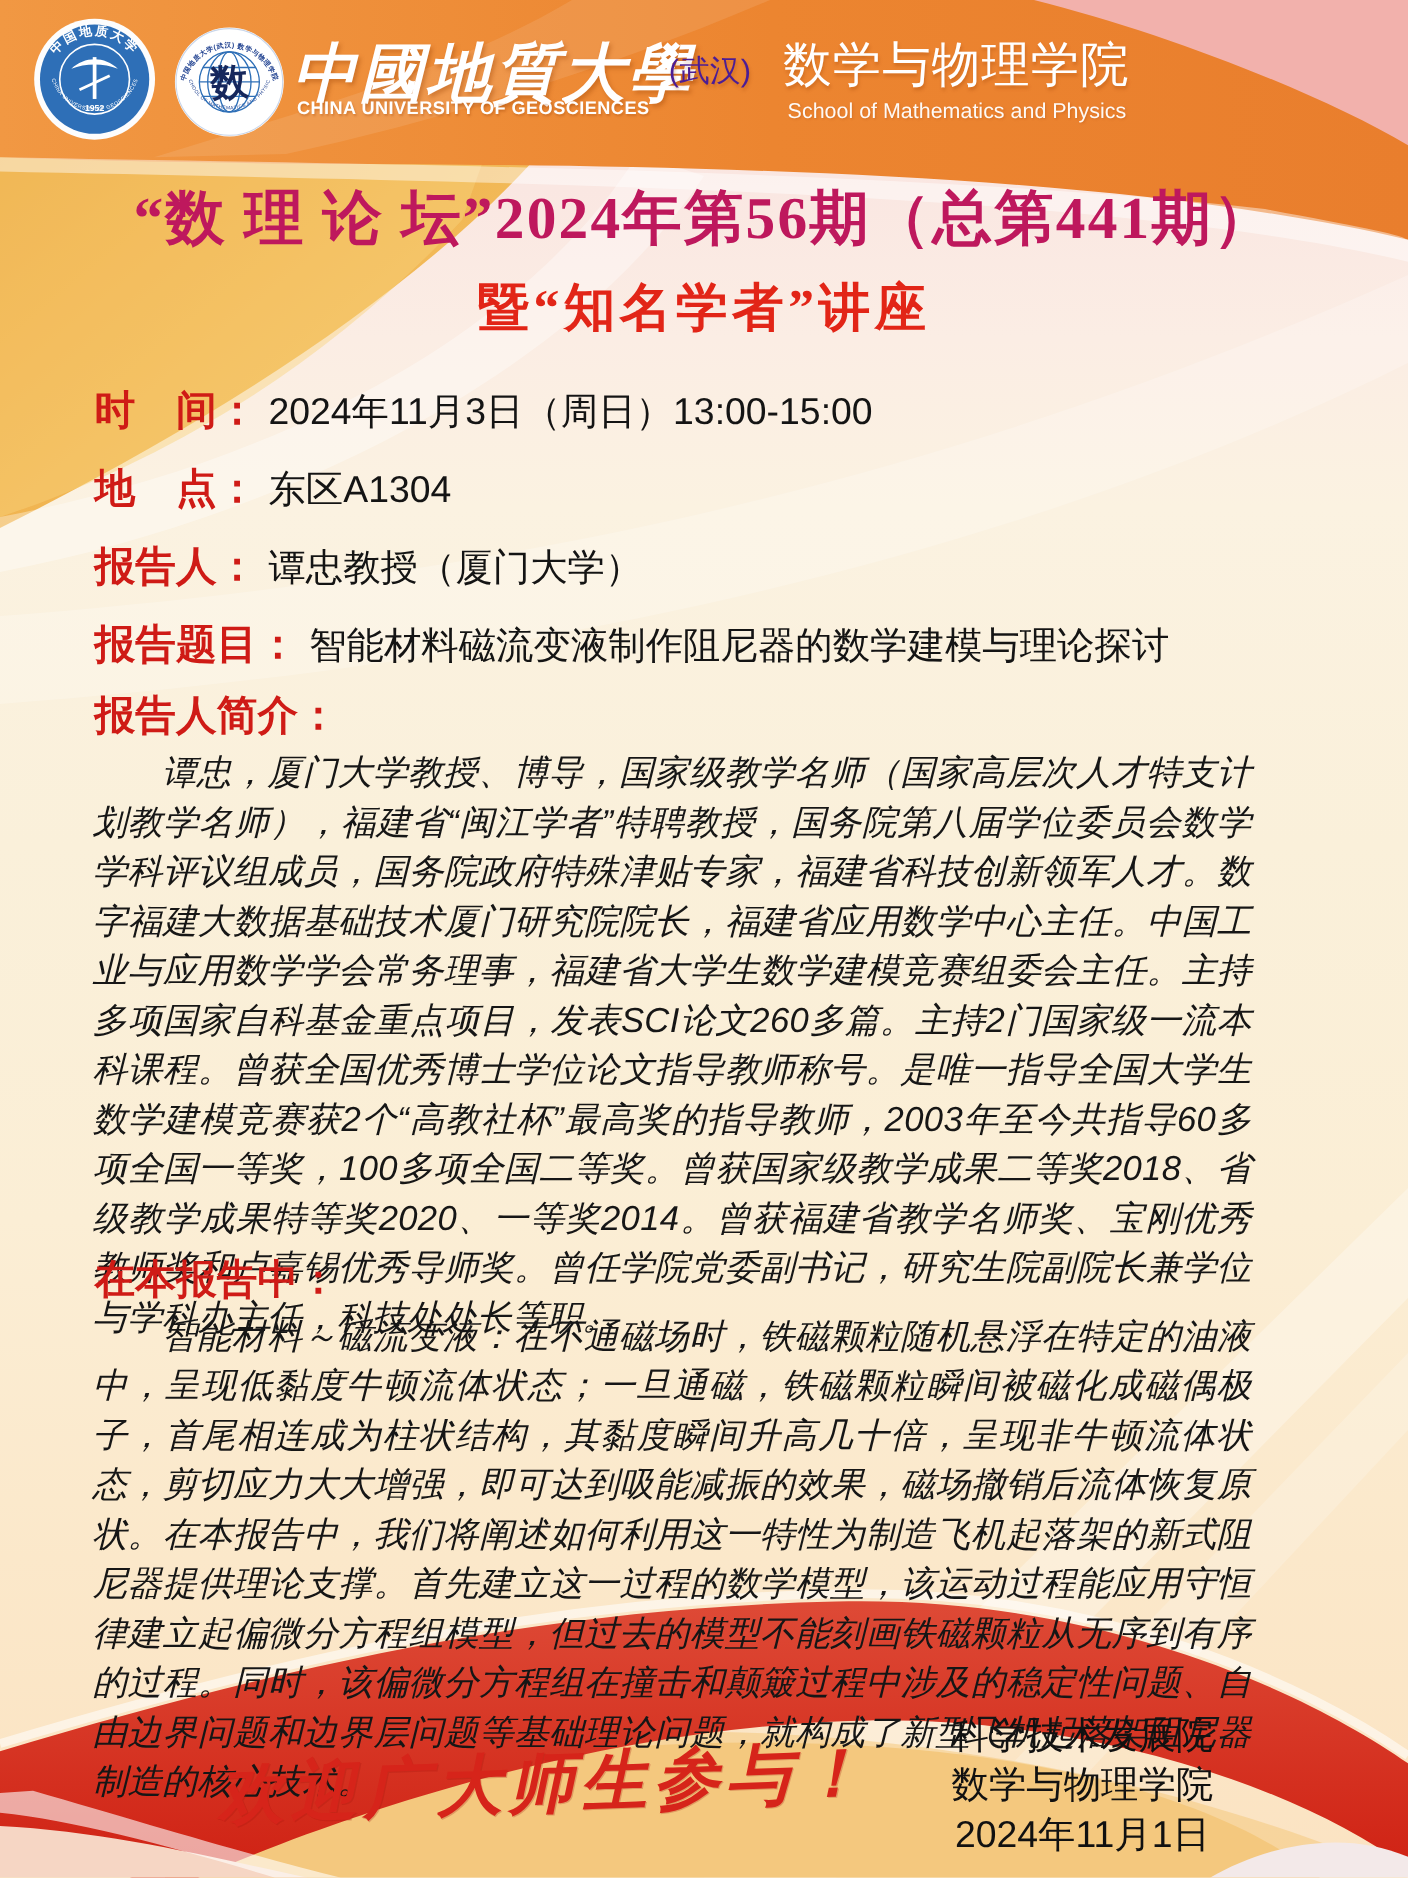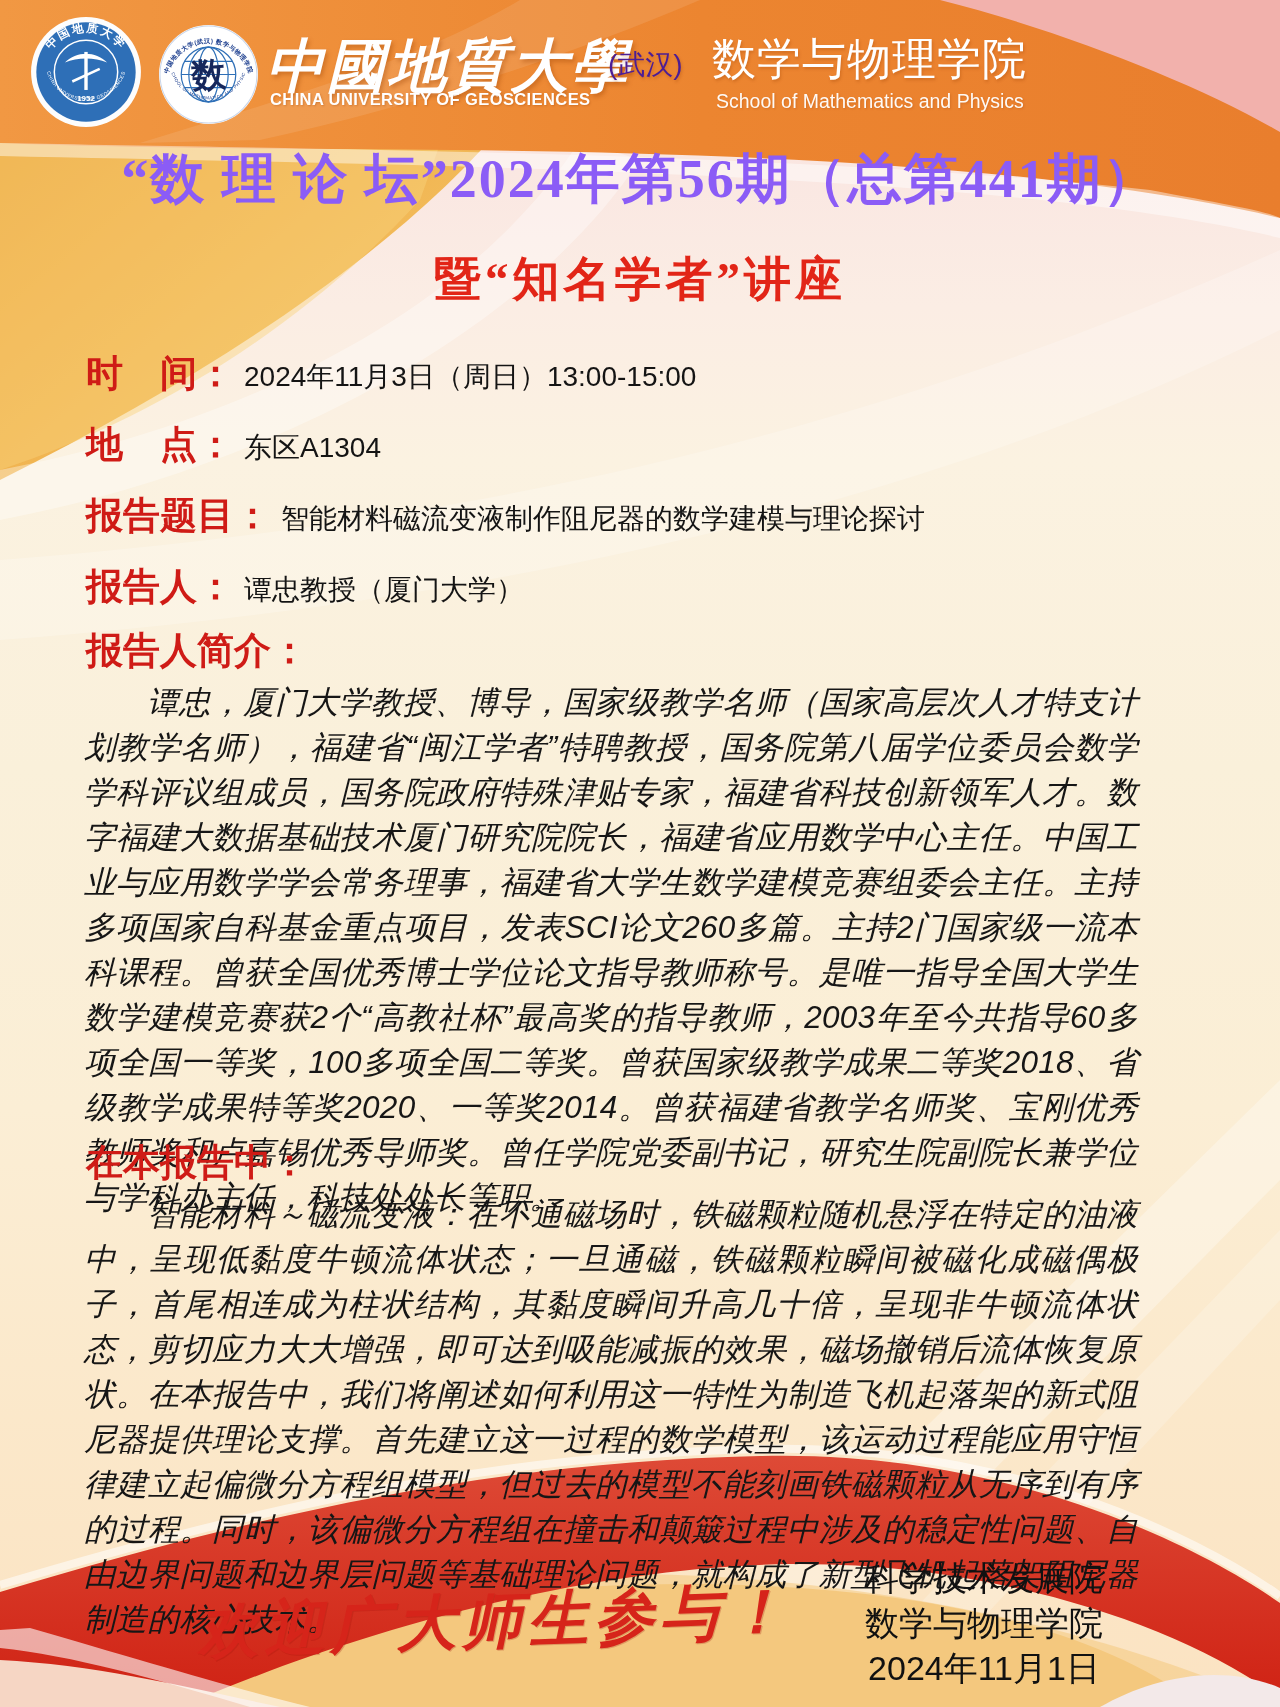--- a/index.html
+++ b/index.html
@@ -36,40 +36,40 @@
     left:712px;top:30px;font-size:44px;color:#ffffff;font-weight:500;
     letter-spacing:1px;white-space:nowrap;text-shadow:1px 2px 3px rgba(150,60,0,.3);
   }
   .school-en{
     left:716px;top:90px;font-size:19.5px;color:rgba(255,255,255,.96);
     font-weight:500;white-space:nowrap;text-shadow:1px 1px 2px rgba(150,60,0,.25);
   }
 
   
   .title1{
-    left:0;right:0;top:143px;text-align:center;
-    font-family:"Liberation Serif","DejaVu Serif",serif;
-    font-weight:bold;font-size:54px;color:#8b5cf6;letter-spacing:2px;
+    left:0;right:0;top:162px;text-align:center;
+    font-family:"Liberation Serif","DejaVu Serif",serif;
+    font-weight:bold;font-size:54px;color:#be185d;letter-spacing:2px;
     white-space:nowrap;
   }
   .title2{
     left:0;right:0;top:248px;text-align:center;
     font-family:"Liberation Serif","DejaVu Serif",serif;
     font-weight:bold;font-size:47px;color:#e22517;letter-spacing:4px;
     white-space:nowrap;
   }
 
   
   .info{left:86px;top:352px;right:70px;}
   .info-row{margin-bottom:20px;line-height:44px;white-space:nowrap;}
   .info-label{
     font-family:"Liberation Serif","DejaVu Serif",serif;
     font-weight:bold;font-size:37px;color:#cf1b16;
   }
-  .info-value{font-size:28px;color:#141414;margin-left:10px;}
+  .info-value{font-size:34px;color:#141414;margin-left:10px;}
 
   
   .sec-heading{
     font-family:"Liberation Serif","DejaVu Serif",serif;
     font-weight:bold;font-size:37px;color:#cf1b16;white-space:nowrap;
   }
   .bio-heading{left:86px;top:626px;}
   .talk-heading{left:86px;top:1138px;}
   .para{
     left:84px;width:1054px;
@@ -218,24 +218,24 @@
   <div class="abs title2">暨“知名学者”讲座</div>
 
   <div class="abs info">
     <div class="info-row">
       <span class="info-label">时　间：</span><span class="info-value">2024年11月3日（周日）13:00-15:00</span>
     </div>
     <div class="info-row">
       <span class="info-label">地　点：</span><span class="info-value">东区A1304</span>
     </div>
     <div class="info-row">
+      <span class="info-label">报告人：</span><span class="info-value">谭忠教授（厦门大学）</span>
+    </div>
+    <div class="info-row">
       <span class="info-label">报告题目：</span><span class="info-value">智能材料磁流变液制作阻尼器的数学建模与理论探讨</span>
-    </div>
-    <div class="info-row">
-      <span class="info-label">报告人：</span><span class="info-value">谭忠教授（厦门大学）</span>
     </div>
   </div>
 
   <div class="abs sec-heading bio-heading">报告人简介：</div>
   <p class="abs para bio-text">谭忠，厦门大学教授、博导，国家级教学名师（国家高层次人才特支计划教学名师），福建省“闽江学者”特聘教授，国务院第八届学位委员会数学学科评议组成员，国务院政府特殊津贴专家，福建省科技创新领军人才。数字福建大数据基础技术厦门研究院院长，福建省应用数学中心主任。中国工业与应用数学学会常务理事，福建省大学生数学建模竞赛组委会主任。主持多项国家自科基金重点项目，发表SCI论文260多篇。主持2门国家级一流本科课程。曾获全国优秀博士学位论文指导教师称号。是唯一指导全国大学生数学建模竞赛获2个“高教社杯”最高奖的指导教师，2003年至今共指导60多项全国一等奖，100多项全国二等奖。曾获国家级教学成果二等奖2018、省级教学成果特等奖2020、一等奖2014。曾获福建省教学名师奖、宝刚优秀教师奖和卢嘉锡优秀导师奖。曾任学院党委副书记，研究生院副院长兼学位与学科办主任，科技处处长等职。</p>
 
   <div class="abs sec-heading talk-heading">在本报告中：</div>
   <p class="abs para talk-text">智能材料～磁流变液：在不通磁场时，铁磁颗粒随机悬浮在特定的油液中，呈现低黏度牛顿流体状态；一旦通磁，铁磁颗粒瞬间被磁化成磁偶极子，首尾相连成为柱状结构，其黏度瞬间升高几十倍，呈现非牛顿流体状态，剪切应力大大增强，即可达到吸能减振的效果，磁场撤销后流体恢复原状。在本报告中，我们将阐述如何利用这一特性为制造飞机起落架的新式阻尼器提供理论支撑。首先建立这一过程的数学模型，该运动过程能应用守恒律建立起偏微分方程组模型，但过去的模型不能刻画铁磁颗粒从无序到有序的过程。同时，该偏微分方程组在撞击和颠簸过程中涉及的稳定性问题、自由边界问题和边界层问题等基础理论问题，就构成了新型飞机起落架阻尼器制造的核心技术。</p>
 
   <div class="abs welcome">欢迎广大师生参与！</div>

